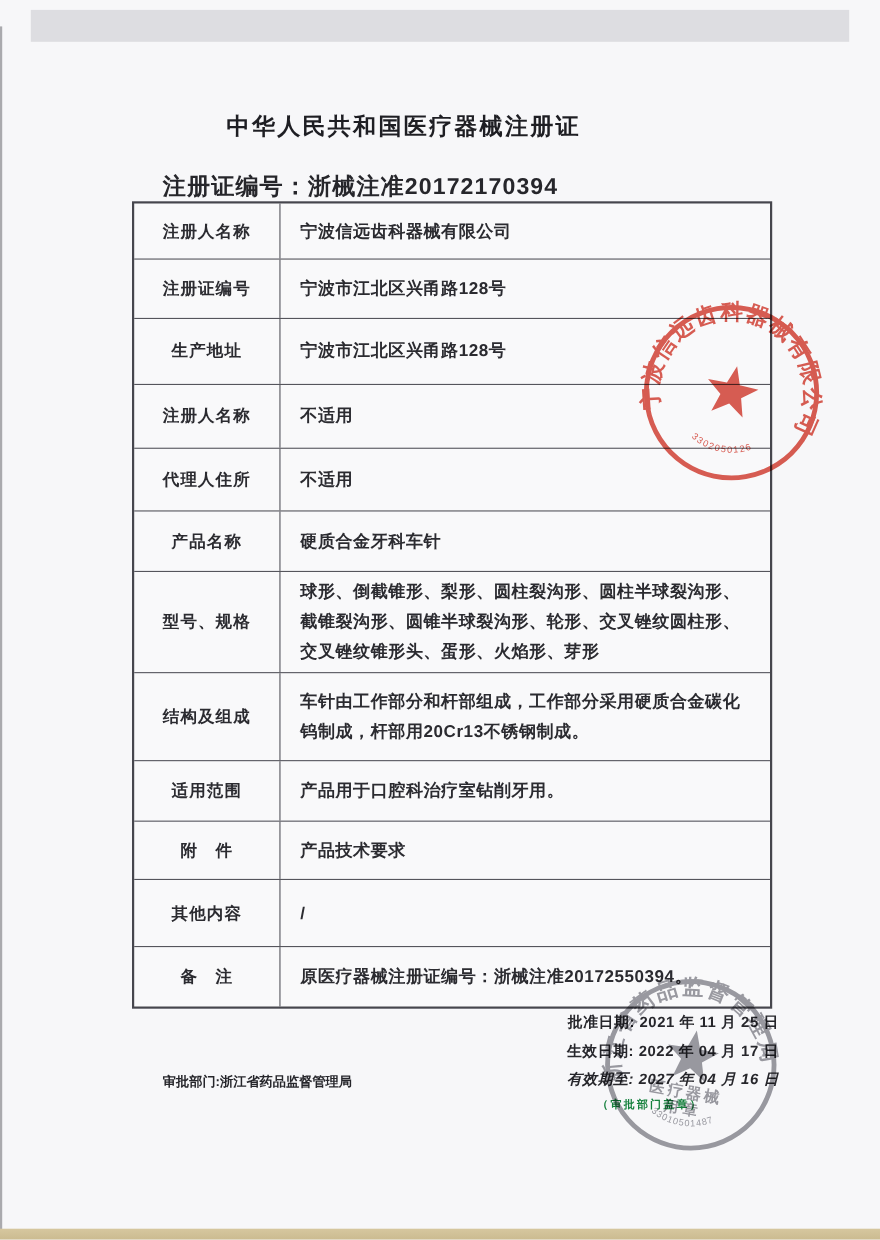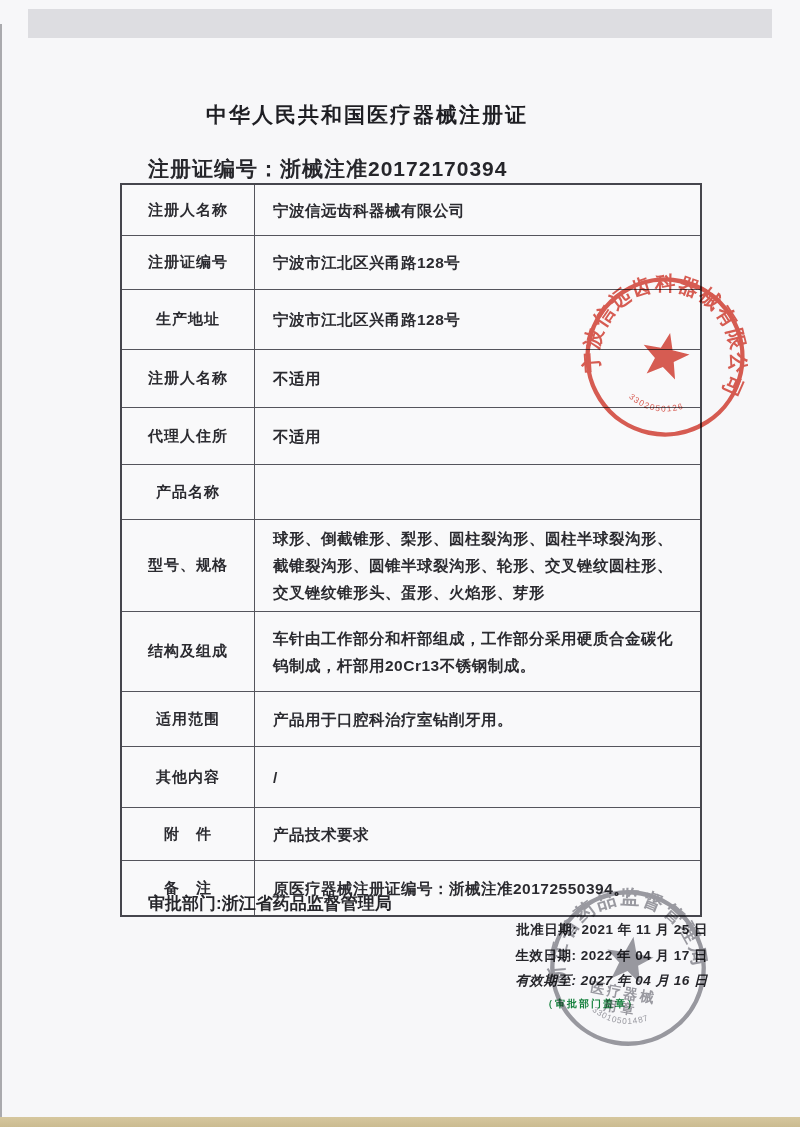--- a/index.html
+++ b/index.html
@@ -27,21 +27,21 @@
     border:2px solid #46464d;background:rgba(255,255,255,.25);}
   .trow{display:flex;border-top:1px solid #55555c;}
   .trow:first-child{border-top:none;}
   .tlabel{width:132px;flex:0 0 132px;border-right:1px solid #55555c;
     display:flex;align-items:center;justify-content:center;text-align:center;
     font-size:15px;font-weight:600;letter-spacing:1px;color:#2b2b30;}
   .tvalue{flex:1;display:flex;align-items:center;
     padding:6px 12px 6px 18px;font-size:15.5px;font-weight:600;
     letter-spacing:.5px;line-height:27px;color:#2b2b30;}
   
-  .dept{position:absolute;left:148px;top:892px;font-size:17px;font-weight:bold;color:#26262b;}
+  .dept{position:absolute;left:148px;top:975px;font-size:12px;font-weight:bold;color:#26262b;}
   .dateline{position:absolute;left:458px;width:250px;font-size:13.5px;font-weight:600;
     letter-spacing:.5px;color:#26262b;text-align:right;}
   .d1{top:921px;} .d2{top:947px;} .d3{top:972px;font-style:italic;}
   .sealnote{position:absolute;left:543px;top:997px;font-size:10px;font-weight:600;
     letter-spacing:2px;color:#15803d;}
   
   .stamp{position:absolute;pointer-events:none;mix-blend-mode:multiply;}
   .stamp-red{left:577px;top:269px;width:176px;height:176px;opacity:.88;
     transform:rotate(12deg);}
   .stamp-grey{left:540px;top:880px;width:176px;height:176px;opacity:.80;
@@ -75,40 +75,41 @@
     <div class="trow" style="height:57px">
       <div class="tlabel">注册人名称</div>
       <div class="tvalue">不适用</div>
     </div>
     <div class="trow" style="height:56px">
       <div class="tlabel">代理人住所</div>
       <div class="tvalue">不适用</div>
     </div>
     <div class="trow" style="height:54px">
       <div class="tlabel">产品名称</div>
+      <div class="tvalue">硬质合金牙科车针</div>
     </div>
     <div class="trow" style="height:91px">
       <div class="tlabel">型号、规格</div>
       <div class="tvalue">球形、倒截锥形、梨形、圆柱裂沟形、圆柱半球裂沟形、截锥裂沟形、圆锥半球裂沟形、轮形、交叉锉纹圆柱形、交叉锉纹锥形头、蛋形、火焰形、芽形</div>
     </div>
     <div class="trow" style="height:79px">
       <div class="tlabel">结构及组成</div>
       <div class="tvalue">车针由工作部分和杆部组成，工作部分采用硬质合金碳化钨制成，杆部用20Cr13不锈钢制成。</div>
     </div>
     <div class="trow" style="height:54px">
       <div class="tlabel">适用范围</div>
       <div class="tvalue">产品用于口腔科治疗室钻削牙用。</div>
     </div>
+    <div class="trow" style="height:52px">
+      <div class="tlabel">附　件</div>
+      <div class="tvalue">产品技术要求</div>
+    </div>
     <div class="trow" style="height:60px">
       <div class="tlabel">其他内容</div>
       <div class="tvalue">/</div>
-    </div>
-    <div class="trow" style="height:52px">
-      <div class="tlabel">附　件</div>
-      <div class="tvalue">产品技术要求</div>
     </div>
     <div class="trow" style="height:54px">
       <div class="tlabel">备　注</div>
       <div class="tvalue">原医疗器械注册证编号：浙械注准20172550394。</div>
     </div>
   </div>
 
   <div class="dept">审批部门:浙江省药品监督管理局</div>
   <div class="dateline d1">批准日期: 2021 年 11 月 25 日</div>
   <div class="dateline d2">生效日期: 2022 年 04 月 17 日</div>

